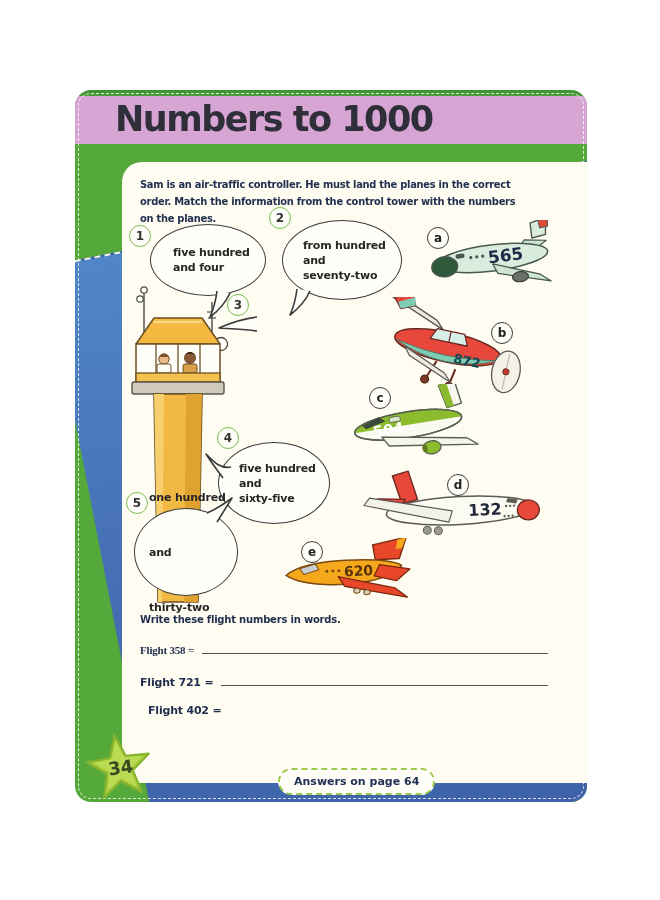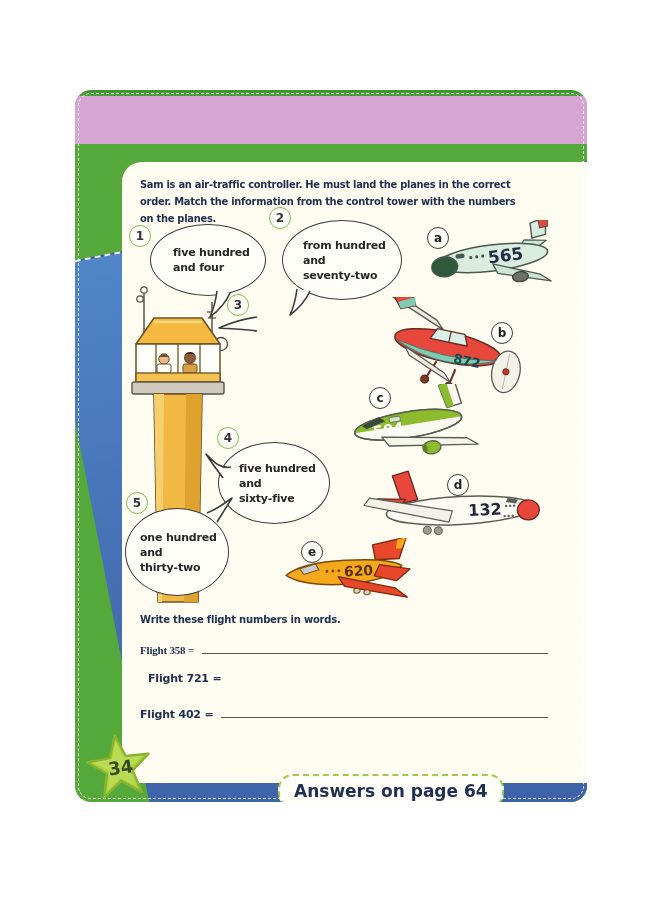--- a/index.html
+++ b/index.html
@@ -34,29 +34,30 @@
   .tail{position:absolute;z-index:3;}
   .tower{position:absolute;z-index:2;}
   .plane{position:absolute;z-index:2;}
   .prompt{position:absolute;left:18px;top:452px;font-size:10px;font-weight:bold;
         letter-spacing:-0.2px;color:#22304f;}
   .frow{position:absolute;left:18px;width:408px;display:flex;align-items:baseline;}
   .frow .flabel{font-size:11px;font-weight:bold;letter-spacing:-0.2px;color:#22304f;white-space:nowrap;}
   .frow .blank{flex:1;margin-left:8px;border-bottom:1.2px solid #55554e;height:13px;}
   .star{position:absolute;left:10px;top:642px;z-index:7;}
   .pill{position:absolute;left:203px;top:678px;z-index:7;background:#fffef8;
-        border:2px dashed #9ccb4c;border-radius:15px;padding:5px 14px;font-size:17px;
-        font-weight:bold;color:#213054;white-space:nowrap;margin-top:6px;}
+        border:2px dashed #9ccb4c;border-radius:15px;padding:5px 14px;font-size:11px;
+        font-weight:bold;color:#213054;white-space:nowrap;}
 </style>
 </head>
 <body>
 
 <div class="page">
   <div class="bg-lower"></div>
   <div class="pink-band"></div>
+  <div class="title">Numbers to 1000</div>
 
   <div class="card">
 
     <div class="instructions">
       <div>Sam is an air-traffic controller. He must land the planes in the correct</div>
       <div>order. Match the information from the control tower with the numbers</div>
       <div>on the planes.</div>
     </div>
 
     <svg class="tower" style="left:2px;top:120px;" width="108" height="330" viewBox="0 0 108 330">
@@ -130,21 +131,21 @@
         <span>sixty-five</span>
     </div>
     <svg class="tail" style="left:82px;top:288px;" width="30" height="30" viewBox="0 0 30 30">
       <path d="M2,4 C10,12 16,19 27,17 L19,28 C13,20 7,12 2,4 Z" fill="#fffef9"></path>
       <path d="M27,17 C16,19 10,12 2,4 C7,12 13,20 19,28" fill="none" stroke="#3b3b3b" stroke-width="1.6" stroke-linejoin="round"></path>
     </svg>
 
     <div class="num-circle" style="left:4px;top:330px;">
         <span>5</span>
       </div>
-    <div class="bubble" style="left:3px;top:346px;width:104px;height:88px;padding-left:14px;">
+    <div class="bubble" style="left:12px;top:346px;width:104px;height:88px;padding-left:14px;gap:40px;">
       <span>one hundred</span>
         <span>and</span>
         <span>thirty-two</span>
     </div>
     <svg class="tail" style="left:80px;top:334px;" width="32" height="28" viewBox="0 0 32 28">
       <path d="M30,2 C22,8 15,13 5,17 L15,26 C20,18 25,10 30,2 Z" fill="#fffef9"></path>
       <path d="M5,17 C15,13 22,8 30,2 C25,10 20,18 15,26" fill="none" stroke="#3b3b3b" stroke-width="1.6" stroke-linejoin="round"></path>
     </svg>
 
     <div class="letter-circle" style="left:305px;top:65px;">
@@ -251,25 +252,25 @@
           <circle cx="57" cy="32" r="1.5" fill="#7a4a10"></circle>
         <text x="62" y="38" font-size="14" font-weight="bold" fill="#5a3208" font-family="DejaVu Sans, sans-serif">620</text>
       </g>
     </svg>
 
     <div class="prompt">Write these flight numbers in words.</div>
     <div class="frow" style="top:478px;font-family:Liberation Serif, serif;">
       <span class="flabel">Flight 358 =</span>
       <div class="blank"></div>
     </div>
-    <div class="frow" style="top:510px;flex-direction:column;">
+    <div class="frow" style="top:510px;">
       <span class="flabel">Flight 721 =</span>
       <div class="blank"></div>
     </div>
-    <div class="frow" style="top:542px;">
+    <div class="frow" style="top:542px;flex-direction:column;">
       <span class="flabel">Flight 402 =</span>
       <div class="blank"></div>
     </div>
   </div>
 
   <svg class="star" width="68" height="68" viewBox="0 0 68 68">
     <g transform="rotate(-8 34 34)">
       <polygon points="34,3 42,25 65,26 47,40 53,63 34,49 15,63 21,40 3,26 26,25" fill="#aed143" stroke="#86b42e" stroke-width="2.4" stroke-linejoin="round"></polygon>
       <polygon points="34,9 40,26 58,27 44,38 48,56 34,46 20,56 24,38 10,27 28,26" fill="#bcdb55"></polygon>
       <text x="23" y="42" font-size="18" font-weight="bold" fill="#374b22" font-family="DejaVu Sans, sans-serif">34</text>

